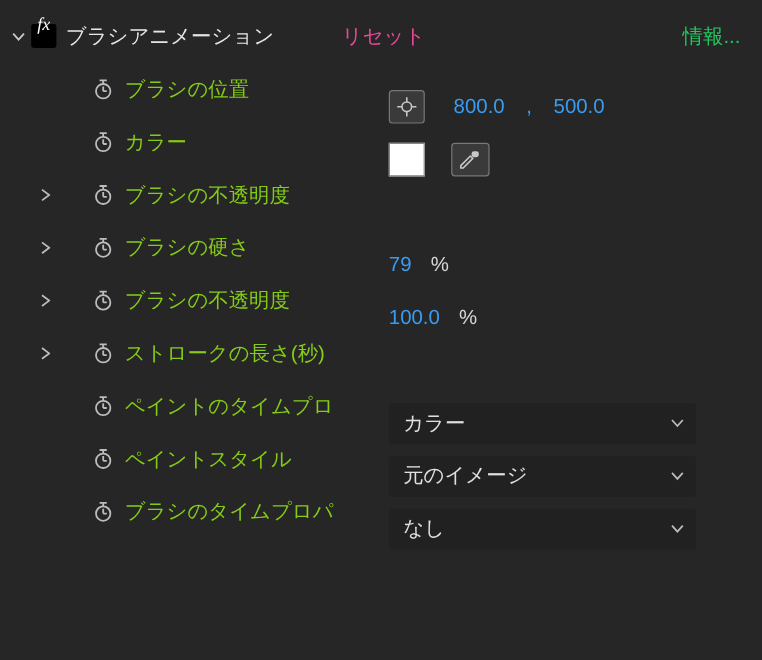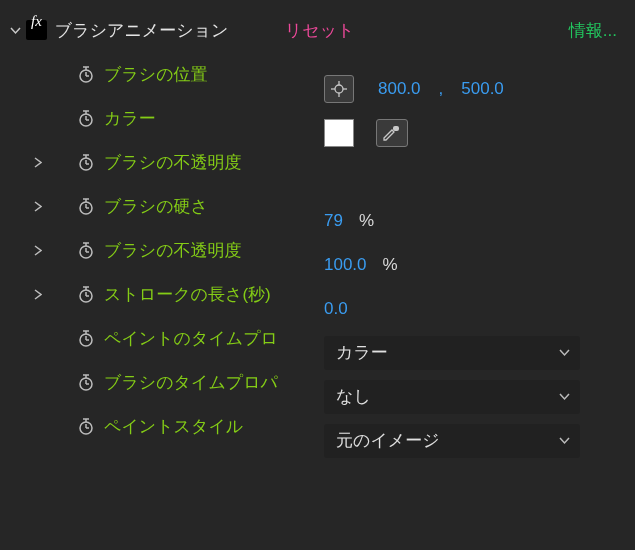--- a/index.html
+++ b/index.html
@@ -281,23 +281,20 @@
     <div class="stopwatch">
       <svg width="20" height="20" viewBox="0 0 20 20">
         <circle cx="10" cy="12" r="6" fill="none" stroke="#bcbcbc" stroke-width="1.5"></circle>
         <line x1="10" y1="12" x2="10" y2="8" stroke="#bcbcbc" stroke-width="1.5"></line>
         <line x1="10" y1="12" x2="13" y2="12" stroke="#bcbcbc" stroke-width="1.5"></line>
         <line x1="7" y1="3" x2="13" y2="3" stroke="#bcbcbc" stroke-width="1.5"></line>
         <line x1="10" y1="3" x2="10" y2="6" stroke="#bcbcbc" stroke-width="1.5"></line>
       </svg>
     </div>
     <span class="label">ストロークの長さ(秒)</span>
-    <div class="value-area">
-      <span class="hot-text">0.0</span>
-    </div>
   </div>
 
 
   <div class="row">
     <div class="expand-col"></div>
     <div class="stopwatch">
       <svg width="20" height="20" viewBox="0 0 20 20">
         <circle cx="10" cy="12" r="6" fill="none" stroke="#bcbcbc" stroke-width="1.5"></circle>
         <line x1="10" y1="12" x2="10" y2="8" stroke="#bcbcbc" stroke-width="1.5"></line>
         <line x1="10" y1="12" x2="13" y2="12" stroke="#bcbcbc" stroke-width="1.5"></line>
@@ -322,50 +319,50 @@
     <div class="expand-col"></div>
     <div class="stopwatch">
       <svg width="20" height="20" viewBox="0 0 20 20">
         <circle cx="10" cy="12" r="6" fill="none" stroke="#bcbcbc" stroke-width="1.5"></circle>
         <line x1="10" y1="12" x2="10" y2="8" stroke="#bcbcbc" stroke-width="1.5"></line>
         <line x1="10" y1="12" x2="13" y2="12" stroke="#bcbcbc" stroke-width="1.5"></line>
         <line x1="7" y1="3" x2="13" y2="3" stroke="#bcbcbc" stroke-width="1.5"></line>
         <line x1="10" y1="3" x2="10" y2="6" stroke="#bcbcbc" stroke-width="1.5"></line>
       </svg>
     </div>
+    <span class="label">ペイントスタイル</span>
+    <div class="value-area">
+      <div class="dropdown">
+        <span>元のイメージ</span>
+        <span class="dd-chevron">
+          <svg width="11" height="8" viewBox="0 0 11 8">
+              <path d="M1 1 L5.5 6 L10 1" fill="none" stroke="#bbb" stroke-width="1.5"></path>
+            </svg>
+        </span>
+      </div>
+    </div>
+  </div>
+
+  <div class="row">
+    <div class="expand-col"></div>
+    <div class="stopwatch">
+      <svg width="20" height="20" viewBox="0 0 20 20">
+        <circle cx="10" cy="12" r="6" fill="none" stroke="#bcbcbc" stroke-width="1.5"></circle>
+        <line x1="10" y1="12" x2="10" y2="8" stroke="#bcbcbc" stroke-width="1.5"></line>
+        <line x1="10" y1="12" x2="13" y2="12" stroke="#bcbcbc" stroke-width="1.5"></line>
+        <line x1="7" y1="3" x2="13" y2="3" stroke="#bcbcbc" stroke-width="1.5"></line>
+        <line x1="10" y1="3" x2="10" y2="6" stroke="#bcbcbc" stroke-width="1.5"></line>
+      </svg>
+    </div>
     <span class="label">ブラシのタイムプロパ</span>
     <div class="value-area">
       <div class="dropdown">
         <span>なし</span>
         <span class="dd-chevron">
           <svg width="11" height="8" viewBox="0 0 11 8">
               <path d="M1 1 L5.5 6 L10 1" fill="none" stroke="#bbb" stroke-width="1.5"></path>
             </svg>
         </span>
       </div>
     </div>
   </div>
 
-  <div class="row">
-    <div class="expand-col"></div>
-    <div class="stopwatch">
-      <svg width="20" height="20" viewBox="0 0 20 20">
-        <circle cx="10" cy="12" r="6" fill="none" stroke="#bcbcbc" stroke-width="1.5"></circle>
-        <line x1="10" y1="12" x2="10" y2="8" stroke="#bcbcbc" stroke-width="1.5"></line>
-        <line x1="10" y1="12" x2="13" y2="12" stroke="#bcbcbc" stroke-width="1.5"></line>
-        <line x1="7" y1="3" x2="13" y2="3" stroke="#bcbcbc" stroke-width="1.5"></line>
-        <line x1="10" y1="3" x2="10" y2="6" stroke="#bcbcbc" stroke-width="1.5"></line>
-      </svg>
-    </div>
-    <span class="label">ペイントスタイル</span>
-    <div class="value-area">
-      <div class="dropdown">
-        <span>元のイメージ</span>
-        <span class="dd-chevron">
-          <svg width="11" height="8" viewBox="0 0 11 8">
-              <path d="M1 1 L5.5 6 L10 1" fill="none" stroke="#bbb" stroke-width="1.5"></path>
-            </svg>
-        </span>
-      </div>
-    </div>
-  </div>
-
 </div>
 
 </body></html>

